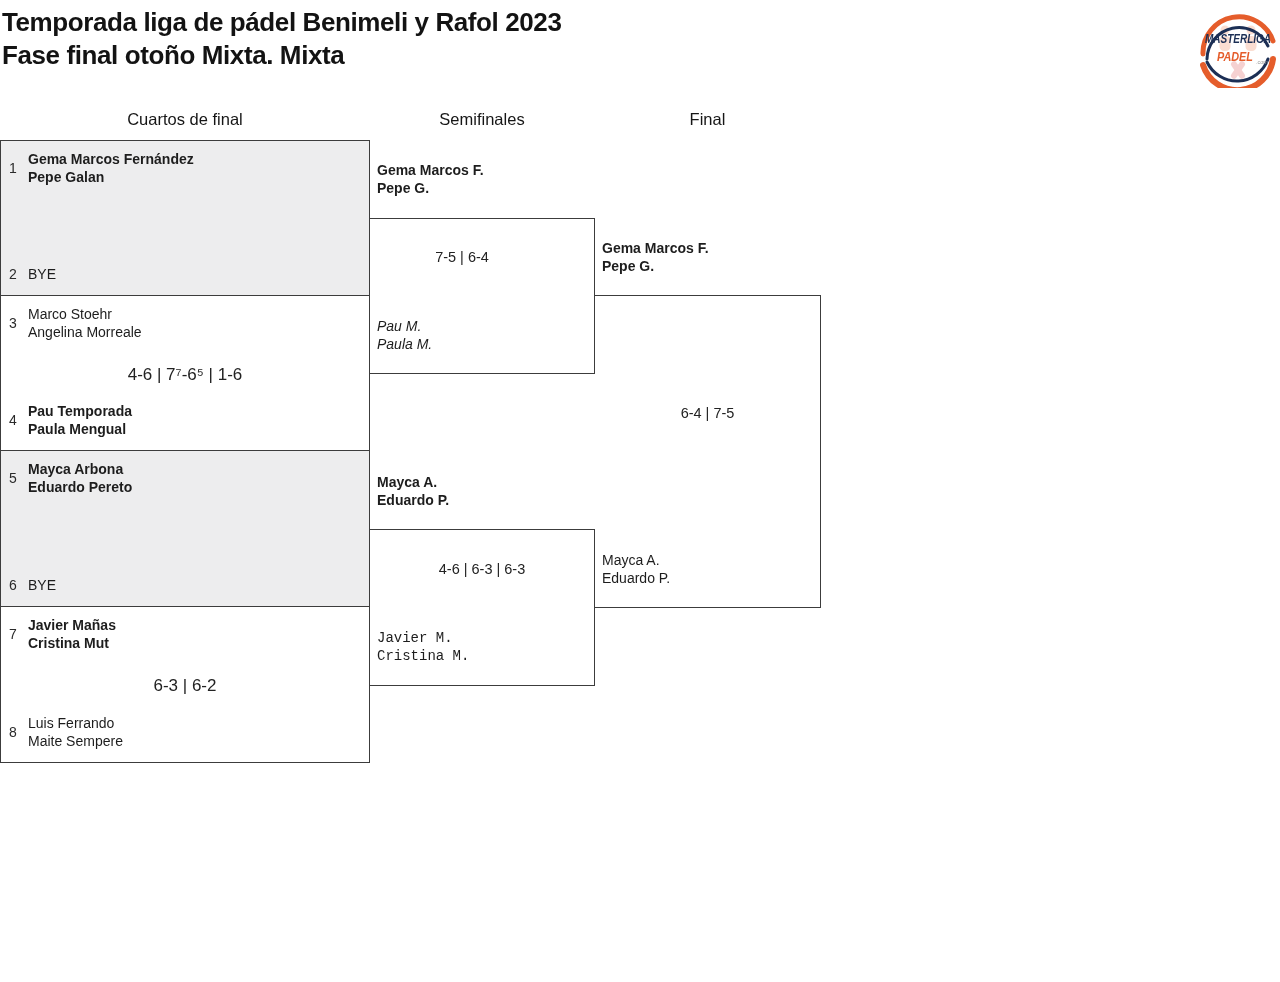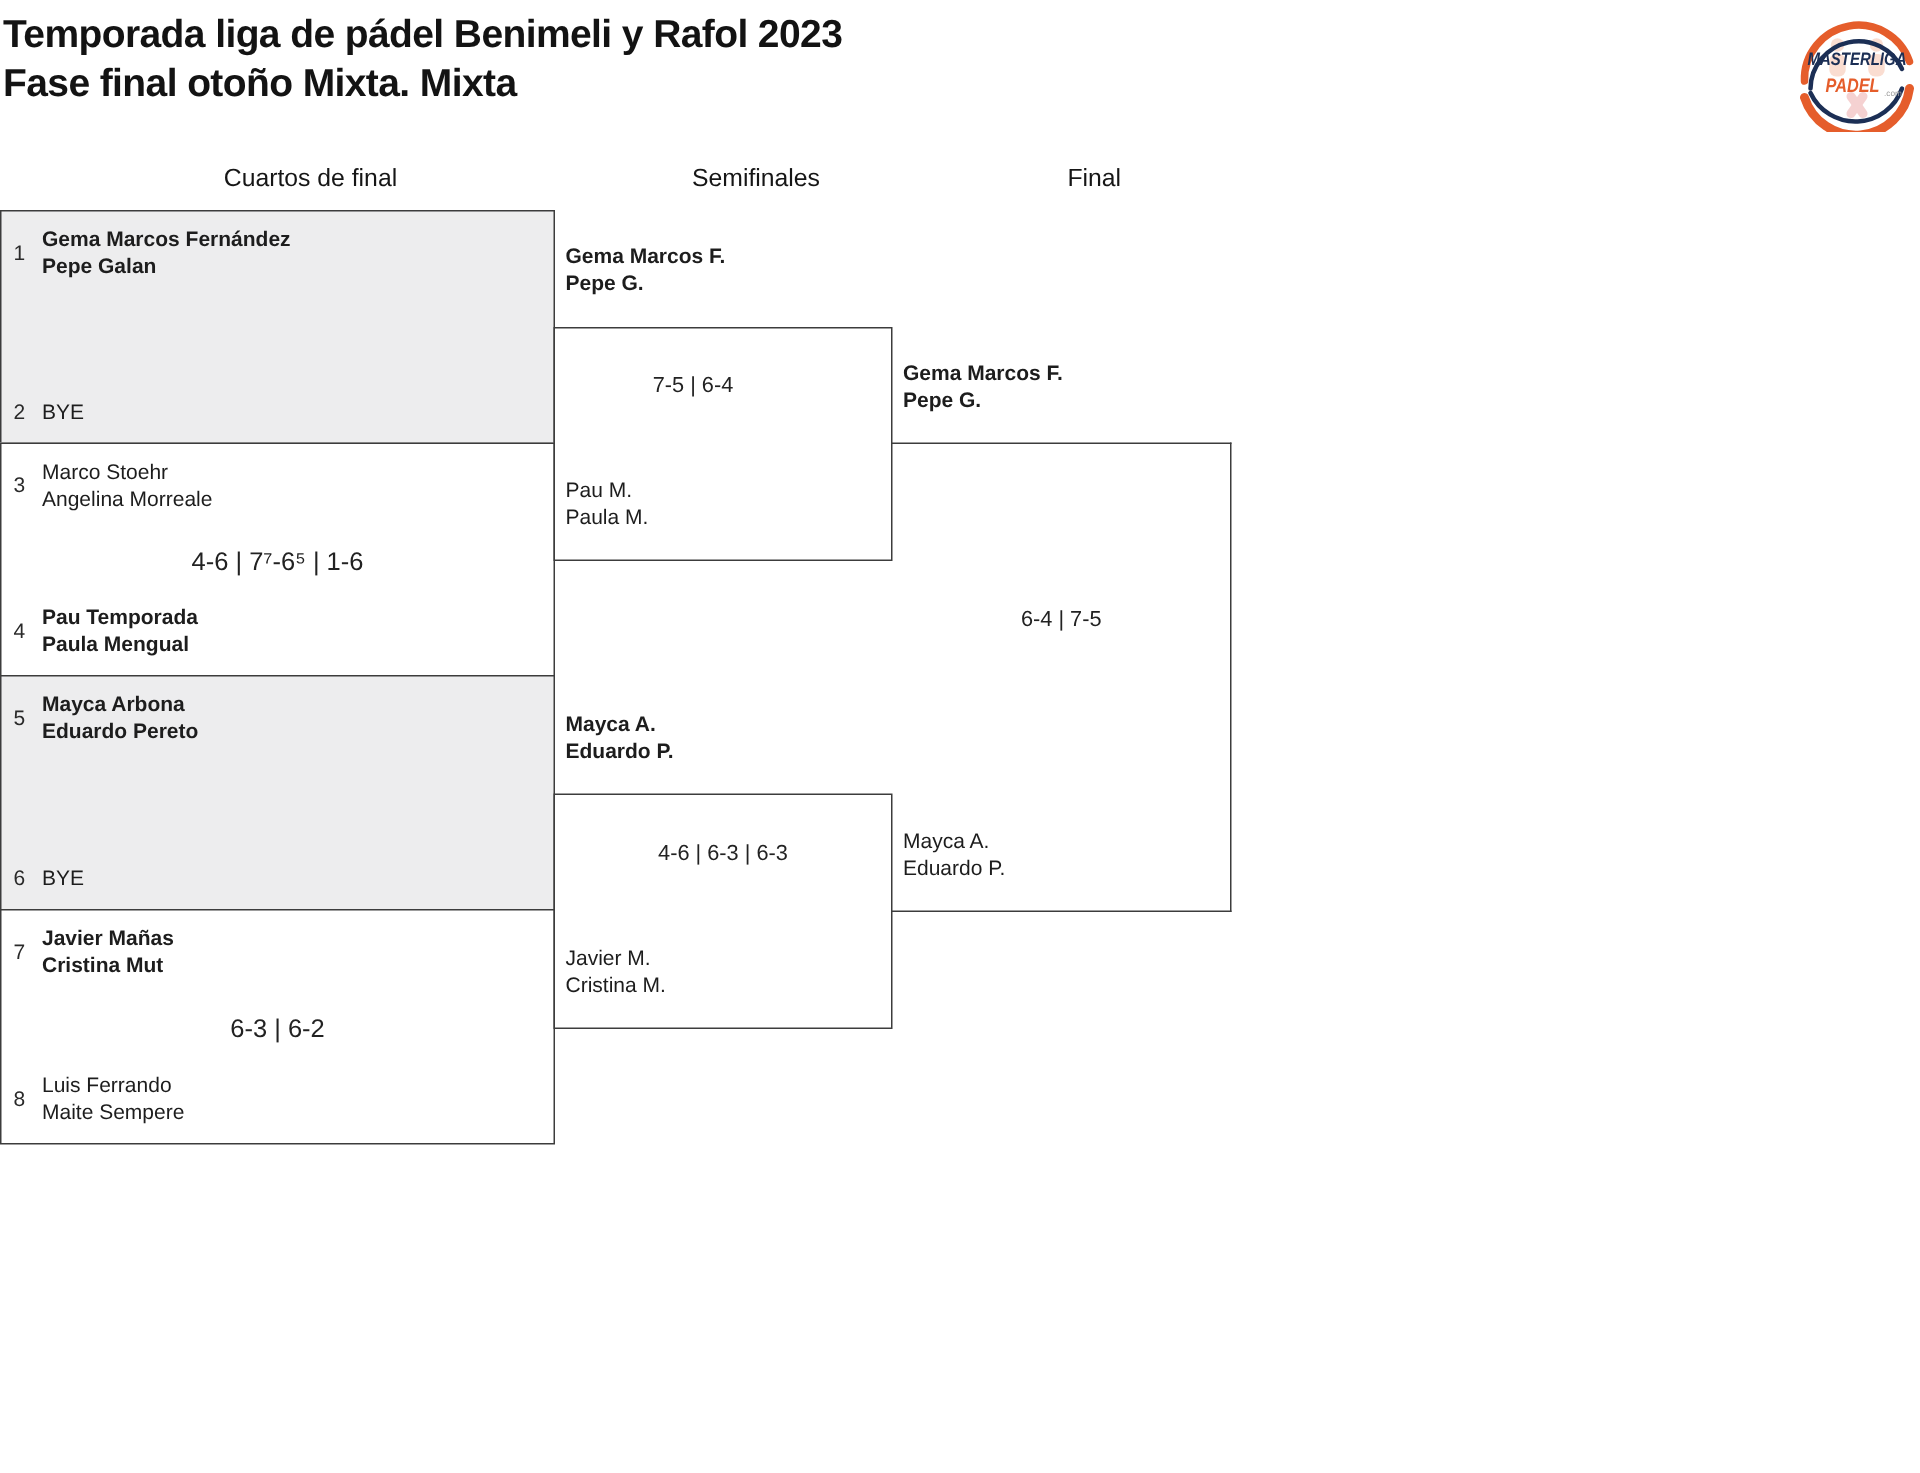--- a/index.html
+++ b/index.html
@@ -14,21 +14,21 @@
   .title{
     position:absolute;left:2px;top:6px;
     font-size:26px;line-height:33px;font-weight:700;color:#131313;
     letter-spacing:-0.4px;
   }
   .logo{position:absolute;left:1198px;top:8px;width:80px;height:80px;}
 
   
   .col-header{
     position:absolute;top:110px;text-align:center;
-    font-size:16.5px;color:#161616;margin-left:22px;
+    font-size:16.5px;color:#161616;
   }
   #colh-qf{left:0;width:370px;}
   #colh-sf{left:369px;width:226px;}
   #colh-f{left:594px;width:227px;}
 
   
   .box{position:absolute;box-sizing:border-box;border:1px solid #3c3c3c;}
   .qf{left:0;width:370px;background:#ffffff;}
   #qf1{top:140px;height:156px;background:#ededee;}
   #qf2{top:295px;height:156px;}
@@ -48,23 +48,23 @@
   .winner .pnames{font-weight:700;}
   .qf .score{
     position:absolute;left:0;right:0;top:69px;text-align:center;
     font-size:17px;color:#222;
   }
 
   
   .names-block{position:absolute;font-size:14px;line-height:18px;}
   .names-block.winner{font-weight:700;}
   #sf1-top{left:377px;top:161px;}
-  #sf1-bottom{left:377px;top:317px;}
+  #sf1-bottom{left:377px;top:317px;font-style:italic;}
   #sf2-top{left:377px;top:473px;}
-  #sf2-bottom{left:377px;top:629px;}
+  #sf2-bottom{left:377px;top:629px;font-family:Liberation Mono, monospace;}
   #final-top{left:602px;top:239px;}
   #final-bottom{left:602px;top:551px;}
 
   .float-score{position:absolute;text-align:center;font-size:14.5px;color:#222;}
   #sf1-score{left:369px;width:186px;top:249px;}
   #sf2-score{left:369px;width:226px;top:561px;}
   #final-score{left:594px;width:227px;top:405px;}
 </style>
 </head>
 <body>

